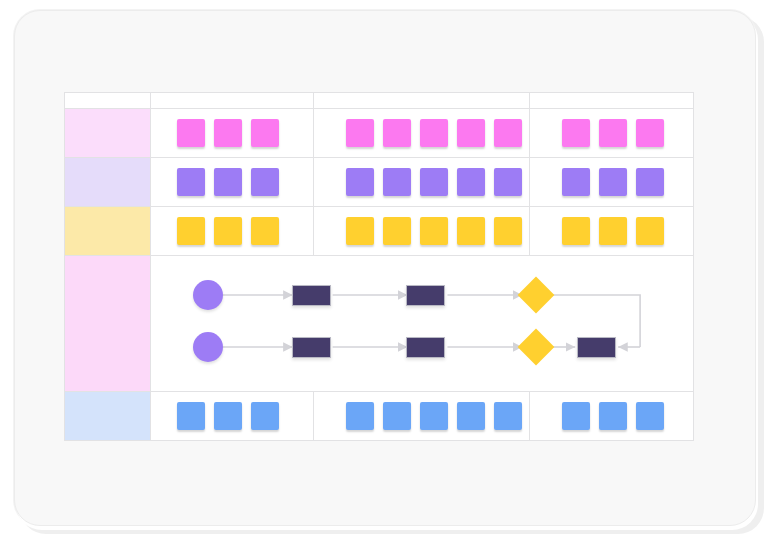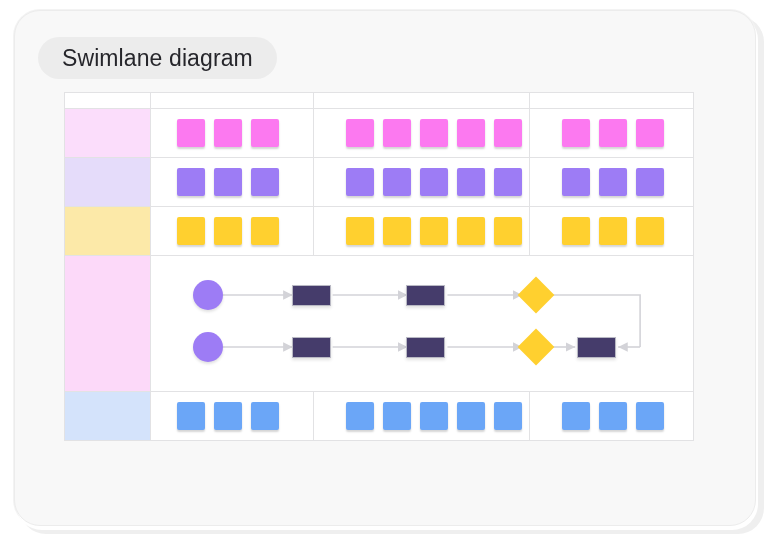--- a/index.html
+++ b/index.html
@@ -134,21 +134,20 @@
   }
 </style>
 </head>
 <body>
 
 <div id="screen">
 
   <div class="outer-frame-shadow"></div>
   <div class="outer-frame"></div>
 
-  <div class="title-pill">Swimlane diagram</div>
 
   <table class="swimlane">
     <colgroup>
       <col class="lane-label">
         <col class="col-a">
         <col class="col-b">
         <col class="col-c">
     </colgroup>
     <tbody>
 

